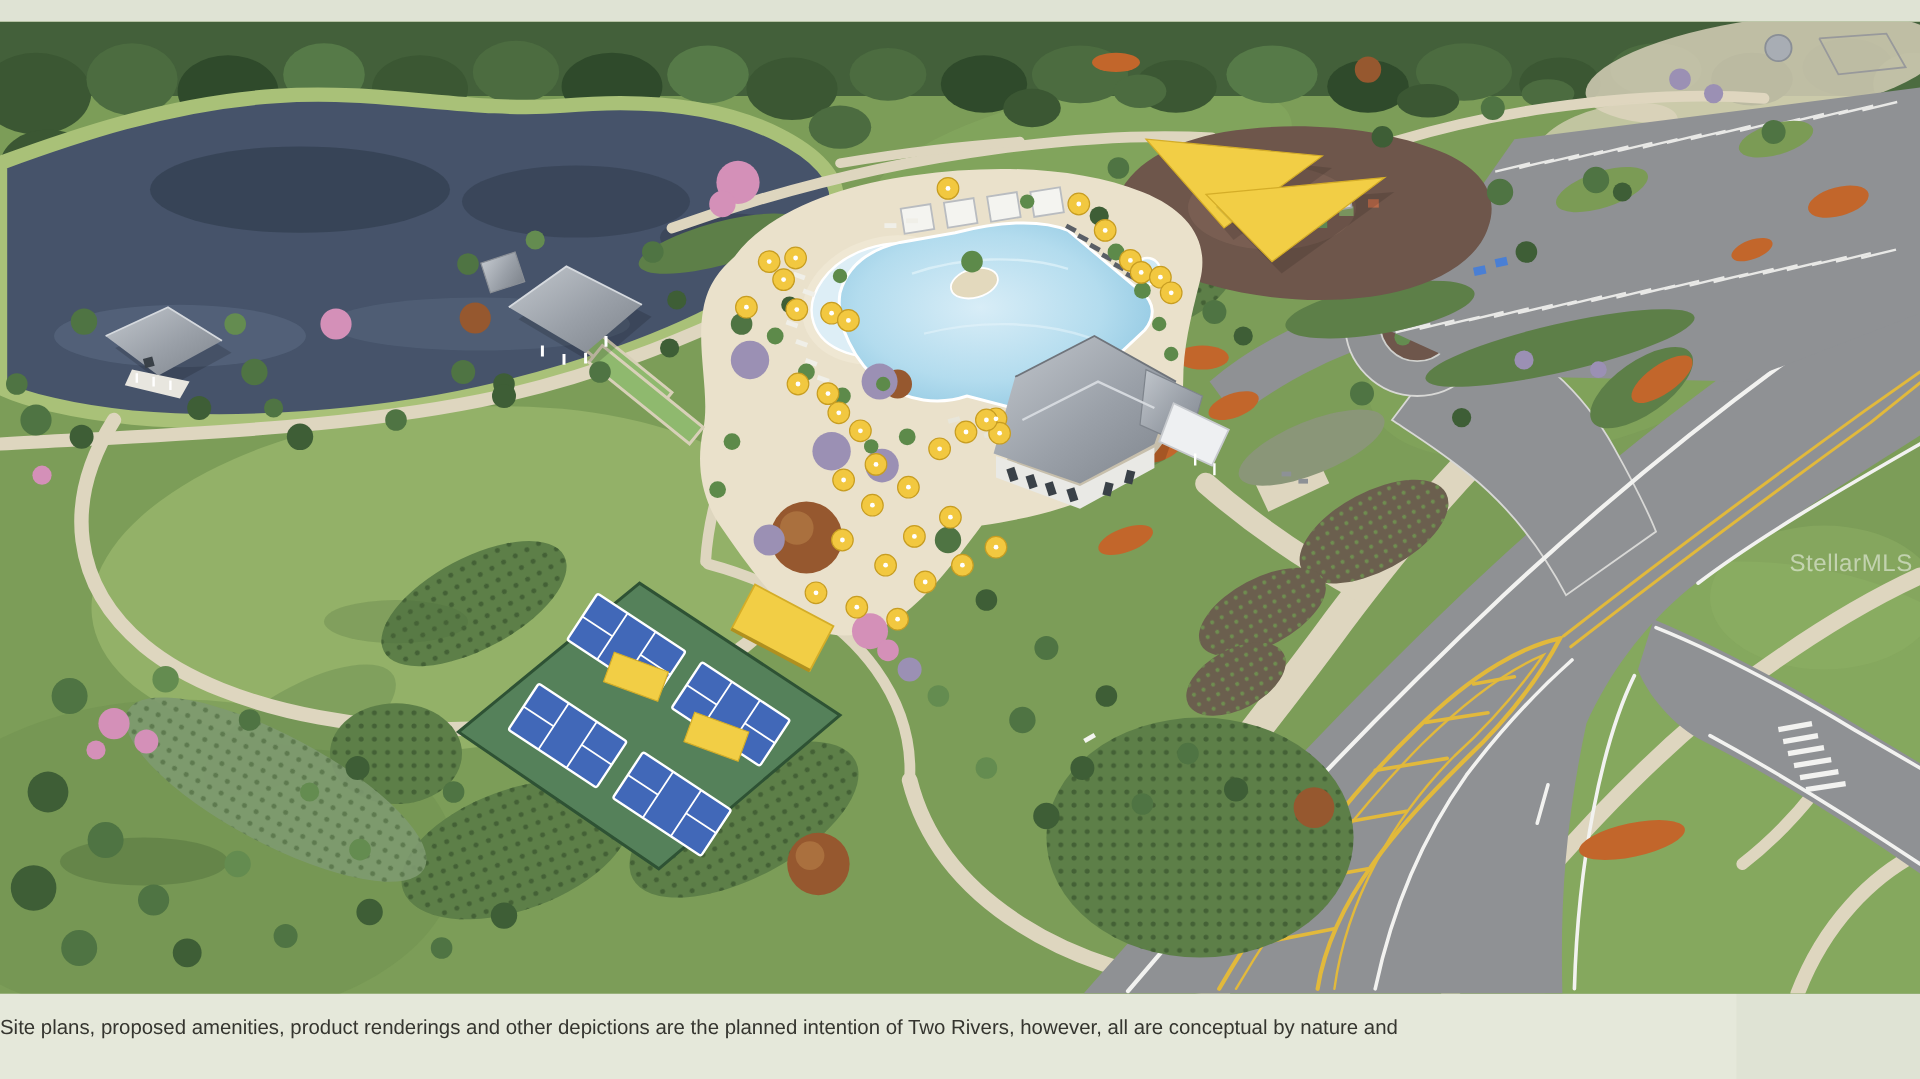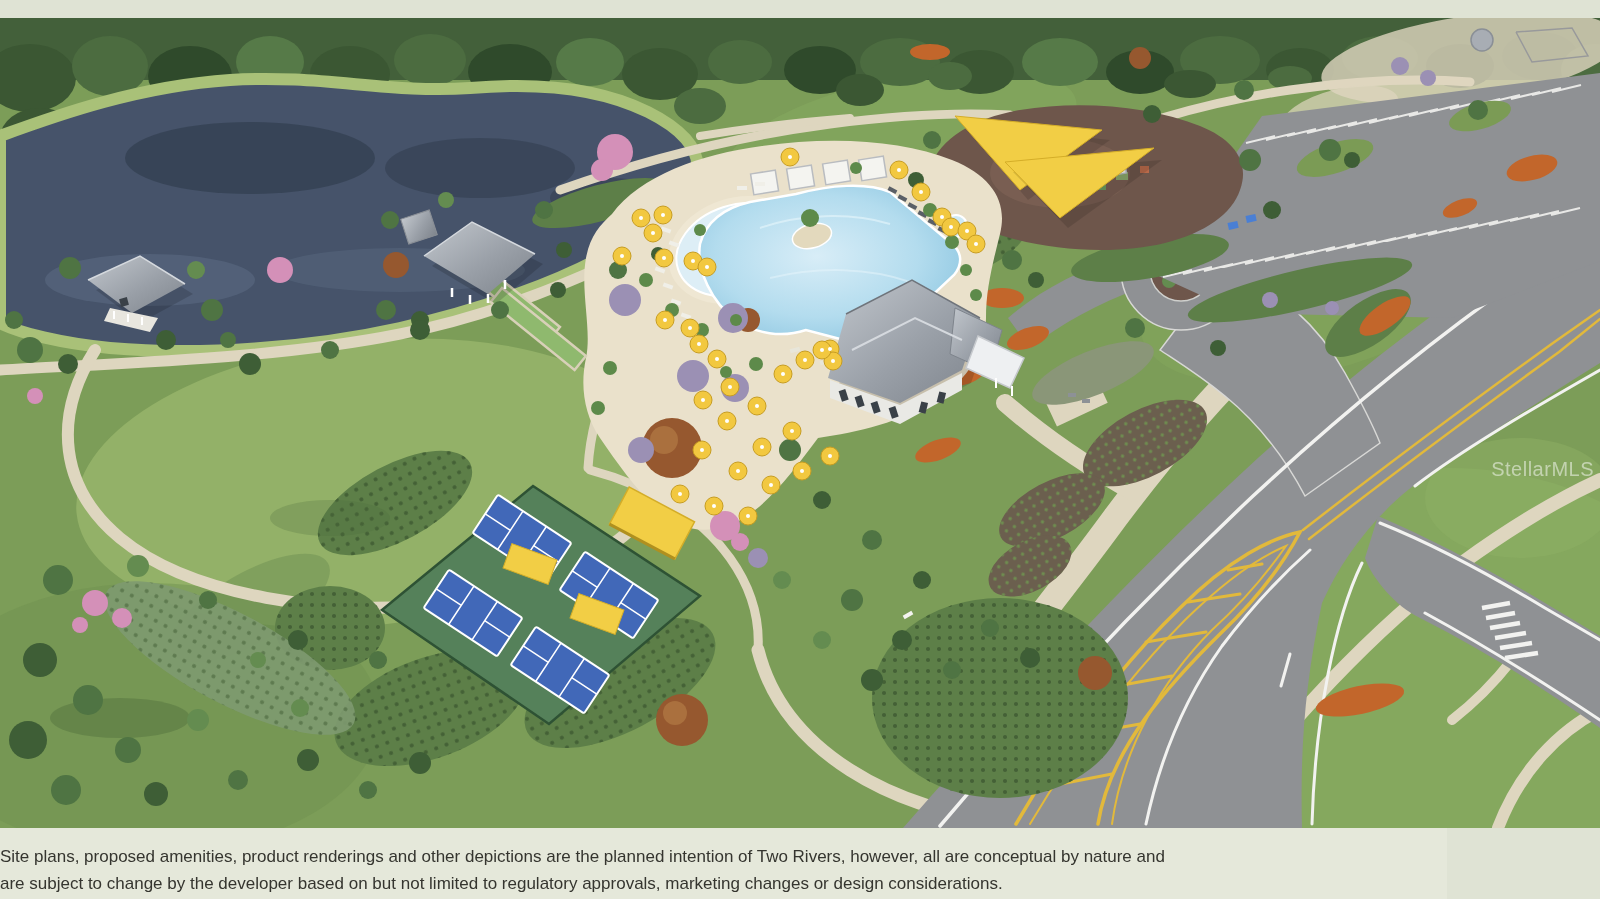--- a/index.html
+++ b/index.html
@@ -587,15 +587,14 @@
     <rect x="1068" y="375" width="8" height="4" fill="#8d9196"></rect>
     <rect x="1082" y="381" width="8" height="4" fill="#8d9196"></rect>
   </g>
 
   <text x="1594" y="458" text-anchor="end" class="watermark">StellarMLS</text>
 </svg>
 </div>
 
 <div class="footer">
   <p>Site plans, proposed amenities, product renderings and other depictions are the planned intention of Two Rivers, however, all are conceptual by nature and</p>
-  <p>are subject to change by the developer based on but not limited to regulatory approvals, marketing changes or design considerations.</p>
 </div>
 </div>
 
 </body></html>

